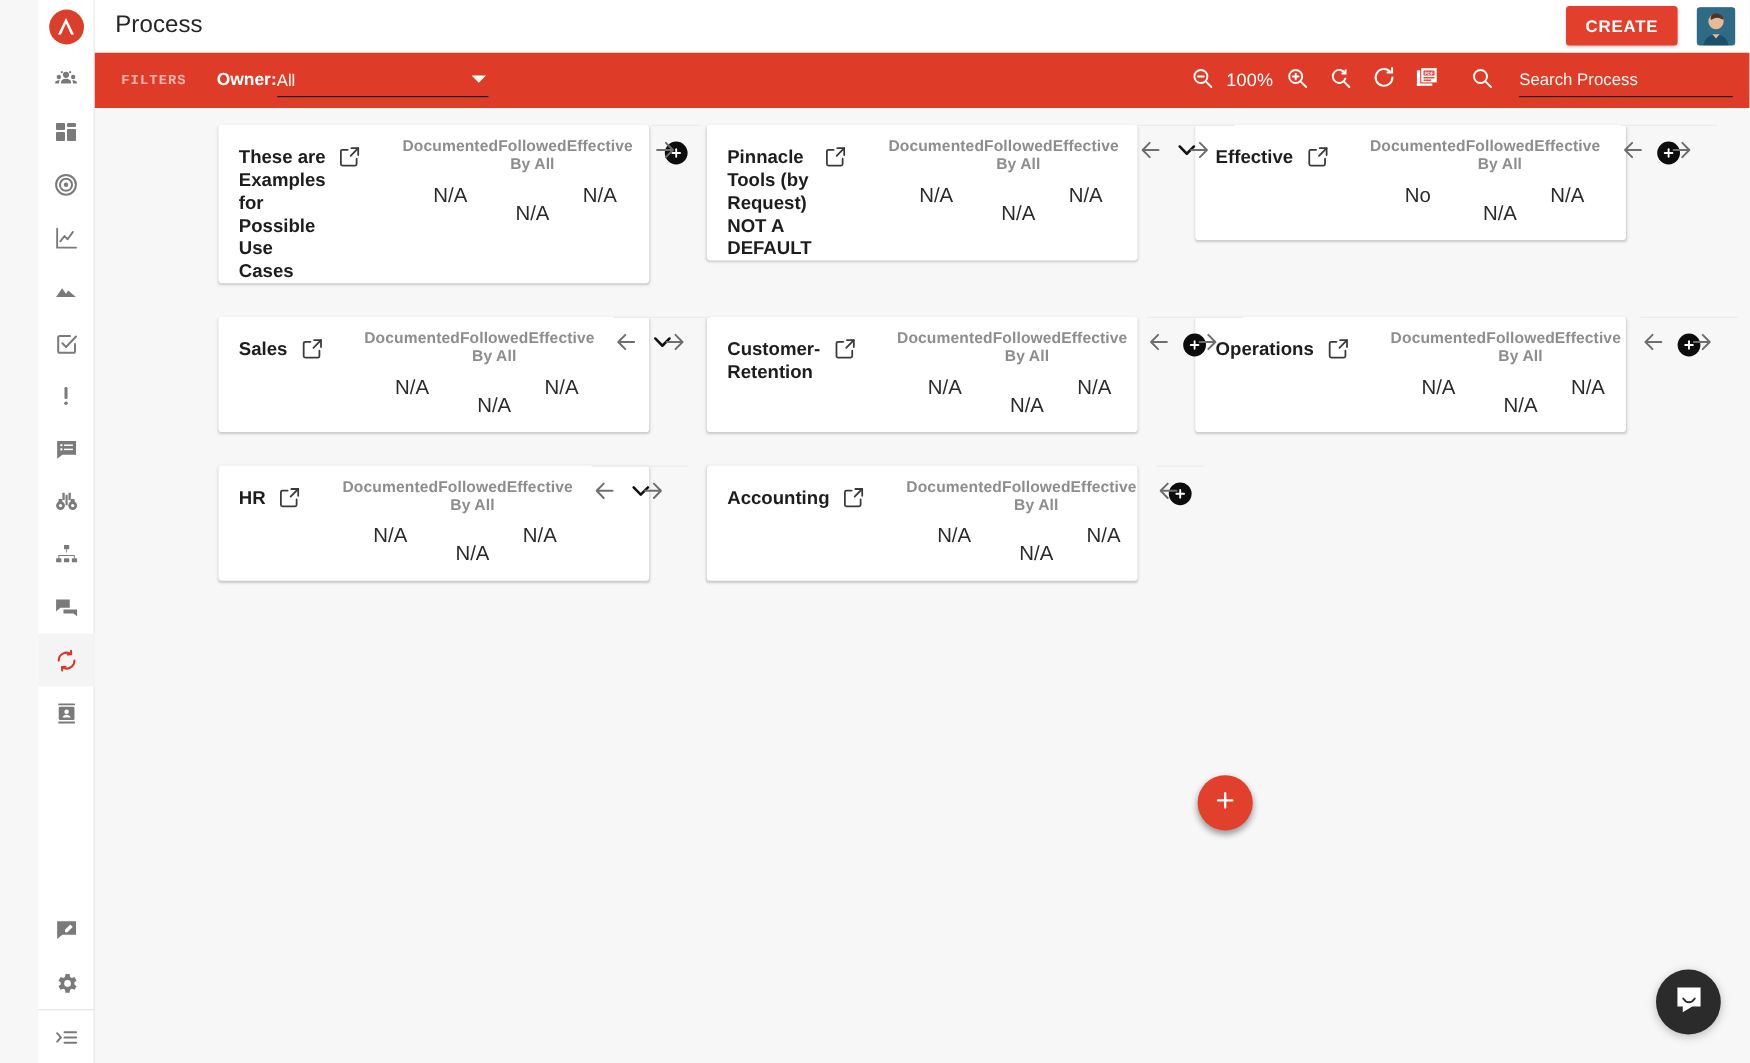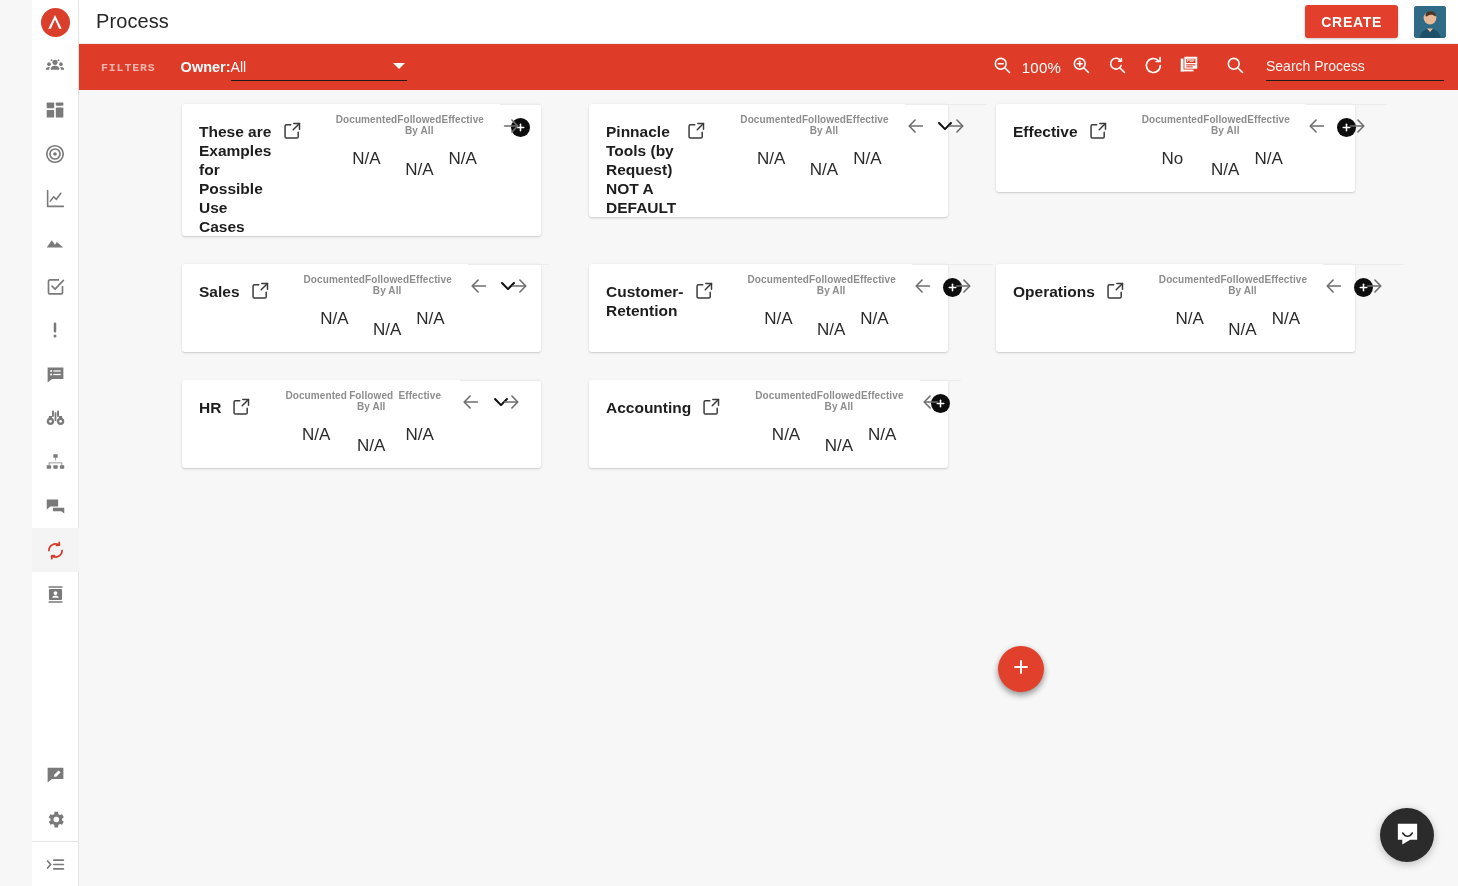--- a/index.html
+++ b/index.html
@@ -141,21 +141,21 @@
   }
   .card-title {
     font-size: 15.5px; font-weight: 700; color: #1d1d1d;
     line-height: 19px; flex: 1 1 auto; padding-right: 10px;
   }
   .open-icon { flex: 0 0 auto; cursor: pointer; margin-top: -2px; }
   .metrics {
     display: flex; padding: 10px 16px 0 16px;
   }
   .metric { flex: 1 1 0; text-align: center; }
-  .metric-label { font-size: 10px; color: #8d8d8d; font-weight: 700; letter-spacing: .1px; }
+  .metric-label { font-size: 13px; color: #8d8d8d; font-weight: 700; letter-spacing: .1px; }
   .metric-value { font-size: 17px; color: #2b2b2b; margin-top: 24px; margin-bottom: 12px; }
   .card-foot {
     border-top: 1px solid #ececec;
     height: 46px; position: relative;
     display: flex; align-items: center;
   }
   .foot-center {
     position: absolute; left: 0; right: 0;
     display: flex; justify-content: center; align-items: center;
     pointer-events: none;

